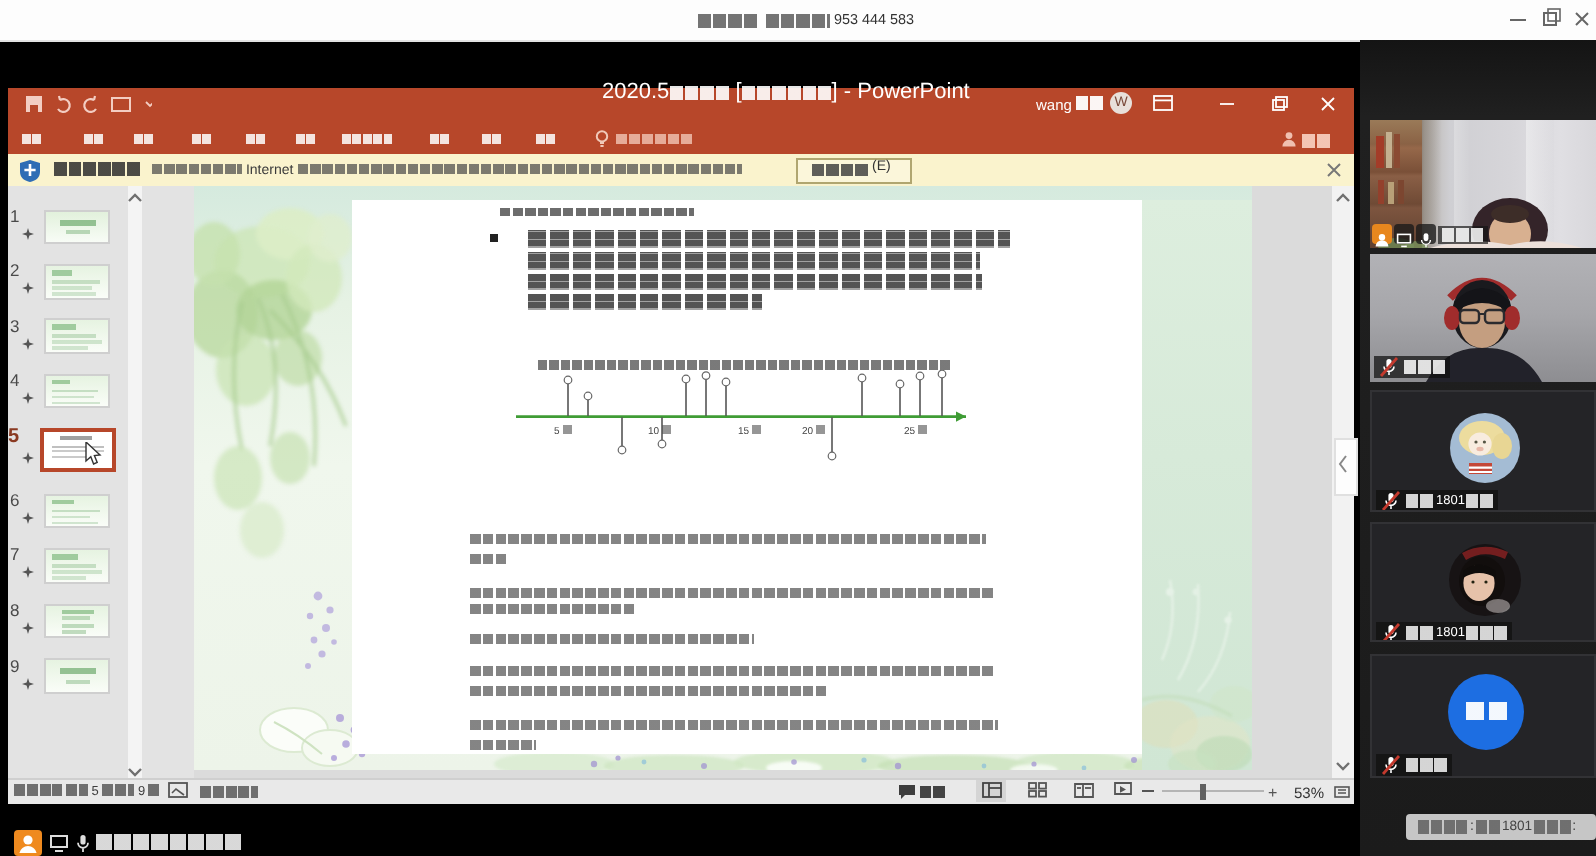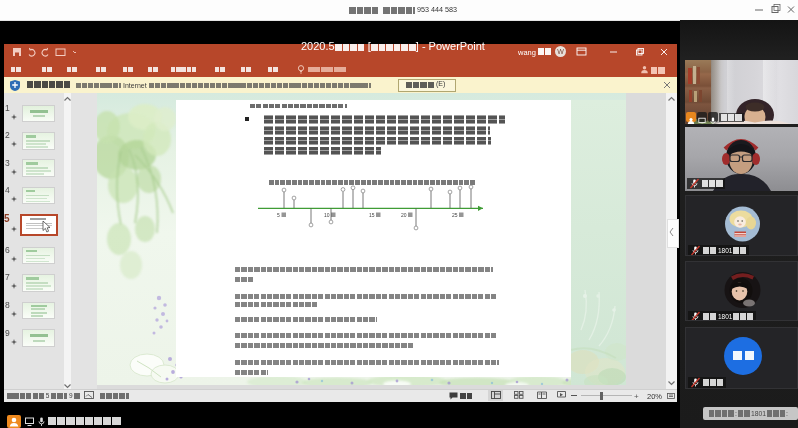--- a/index.html
+++ b/index.html
@@ -408,21 +408,21 @@
     </g>
   </svg>
 <svg class="a" style="left:557px;top:391px" width="9" height="8" viewBox="0 0 9 8">
     <path d="M0.5 0.5 h8 v5.5 h-8 Z" fill="none" stroke="#555" stroke-width="0.9"></path>
     <path d="M3 2 l3 1.7 l-3 1.7 Z" fill="#555"></path>
   </svg>
 <div class="a" style="left:571px;top:394.5px;width:6px;height:1.2px;background:#555"></div>
 <div class="a" style="left:581px;top:395px;width:51px;height:1px;background:#b5b5b5"></div>
 <div class="a" style="left:600px;top:391.5px;width:3px;height:8px;background:#616161"></div>
 <div class="a" style="left:634px;top:391.5px;font-size:8px;color:#555">+</div>
-<div class="a" style="left:647px;top:392px;font-size:7.5px;color:#333">20%</div>
+<div class="a" style="left:647px;top:392px;font-size:7.5px;color:#333">53%</div>
 <svg class="a" style="left:667px;top:391.5px" width="8" height="8" viewBox="0 0 8 8">
     <g fill="none" stroke="#555" stroke-width="0.8">
       <rect x="0.5" y="1.5" width="7" height="5"></rect>
       <path d="M2 3 h4 M2 4.5 h4"></path>
     </g>
   </svg>
 
 <div class="a" style="left:680px;top:20px;width:118px;height:408px;background:linear-gradient(180deg,#141414 0,#202020 38px,#1b1b1b 100%)"></div>
 
 <div class="a" style="left:685px;top:60px;width:113px;height:64px;overflow:hidden;background:linear-gradient(90deg,#8a6a50 0,#7d5a42 22px,#b9b4ae 27px,#cfcfd3 40px,#d6d5d9 70px,#e0dfe3 95px,#d8d7db 113px)">

